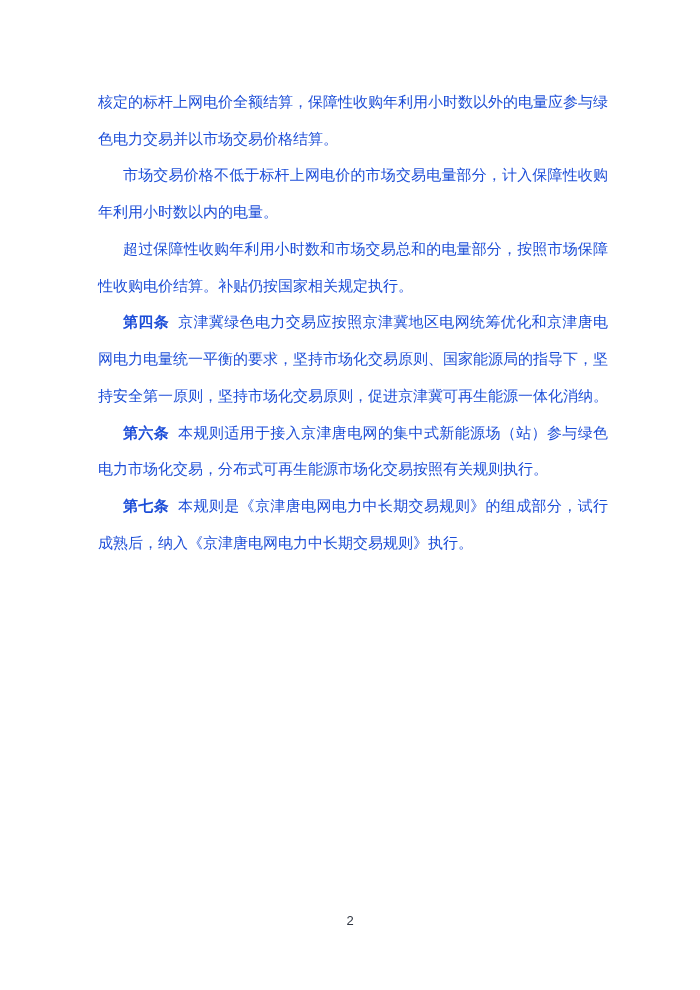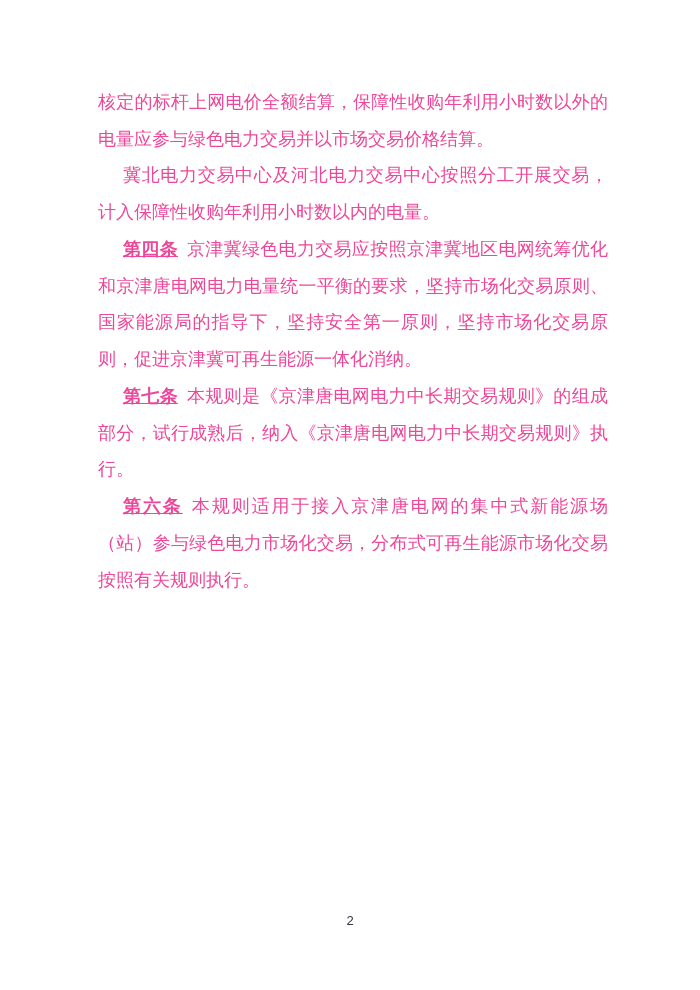--- a/index.html
+++ b/index.html
@@ -13,38 +13,37 @@
     height: 990px;
     background: #ffffff;
     overflow: hidden;
     font-family: "Liberation Serif", "DejaVu Serif", serif;
   }
   .content {
     position: absolute;
     left: 98px;
     top: 84px;
     width: 510px;
-    color: #ec4899;
-    font-size: 18px;
+    color: #1d4ed8;
+    font-size: 15px;
     line-height: 36.73px;
   }
   .content p {
     margin: 0;
     padding: 0;
     text-align: justify;
     text-justify: inter-character;
     word-break: break-all;
   }
   .content p.indent {
     text-indent: 25px;
   }
   .art-num {
     font-weight: 700;
     padding-right: 9px;
-    text-decoration: underline;
   }
   .footer {
     position: absolute;
     left: 0;
     top: 911px;
     width: 700px;
     text-align: center;
   }
   .footer span {
     color: #2e3440;
@@ -55,29 +54,30 @@
 </style>
 </head>
 <body>
 
 <div class="page">
 
   <div class="content">
 
     <p><span>核定的标杆上网电价全额结算，保障性收购年利用小时数以外的电量应参与绿色电力交易并以市场交易价格结算。</span></p>
 
-    <p class="indent"><span>冀北电力交易中心及河北电力交易中心按照分工开展交易，计入保障性收购年利用小时数以内的电量。</span></p>
+    <p class="indent"><span>市场交易价格不低于标杆上网电价的市场交易电量部分，计入保障性收购年利用小时数以内的电量。</span></p>
 
+    <p class="indent"><span>超过保障性收购年利用小时数和市场交易总和的电量部分，按照市场保障性收购电价结算。补贴仍按国家相关规定执行。</span></p>
 
     <p class="indent"><span class="art-num">第四条</span><span>京津冀绿色电力交易应按照京津冀地区电网统筹优化和京津唐电网电力电量统一平衡的要求，坚持市场化交易原则、国家能源局的指导下，坚持安全第一原则，坚持市场化交易原则，促进京津冀可再生能源一体化消纳。</span></p>
 
 
+    <p class="indent"><span class="art-num">第六条</span><span>本规则适用于接入京津唐电网的集中式新能源场（站）参与绿色电力市场化交易，分布式可再生能源市场化交易按照有关规则执行。</span></p>
+
     <p class="indent"><span class="art-num">第七条</span><span>本规则是《京津唐电网电力中长期交易规则》的组成部分，试行成熟后，纳入《京津唐电网电力中长期交易规则》执行。</span></p>
-
-    <p class="indent"><span class="art-num">第六条</span><span>本规则适用于接入京津唐电网的集中式新能源场（站）参与绿色电力市场化交易，分布式可再生能源市场化交易按照有关规则执行。</span></p>
 
   </div>
 
   <div class="footer">
     <span>2</span>
   </div>
 
 </div>
 
 </body></html>

